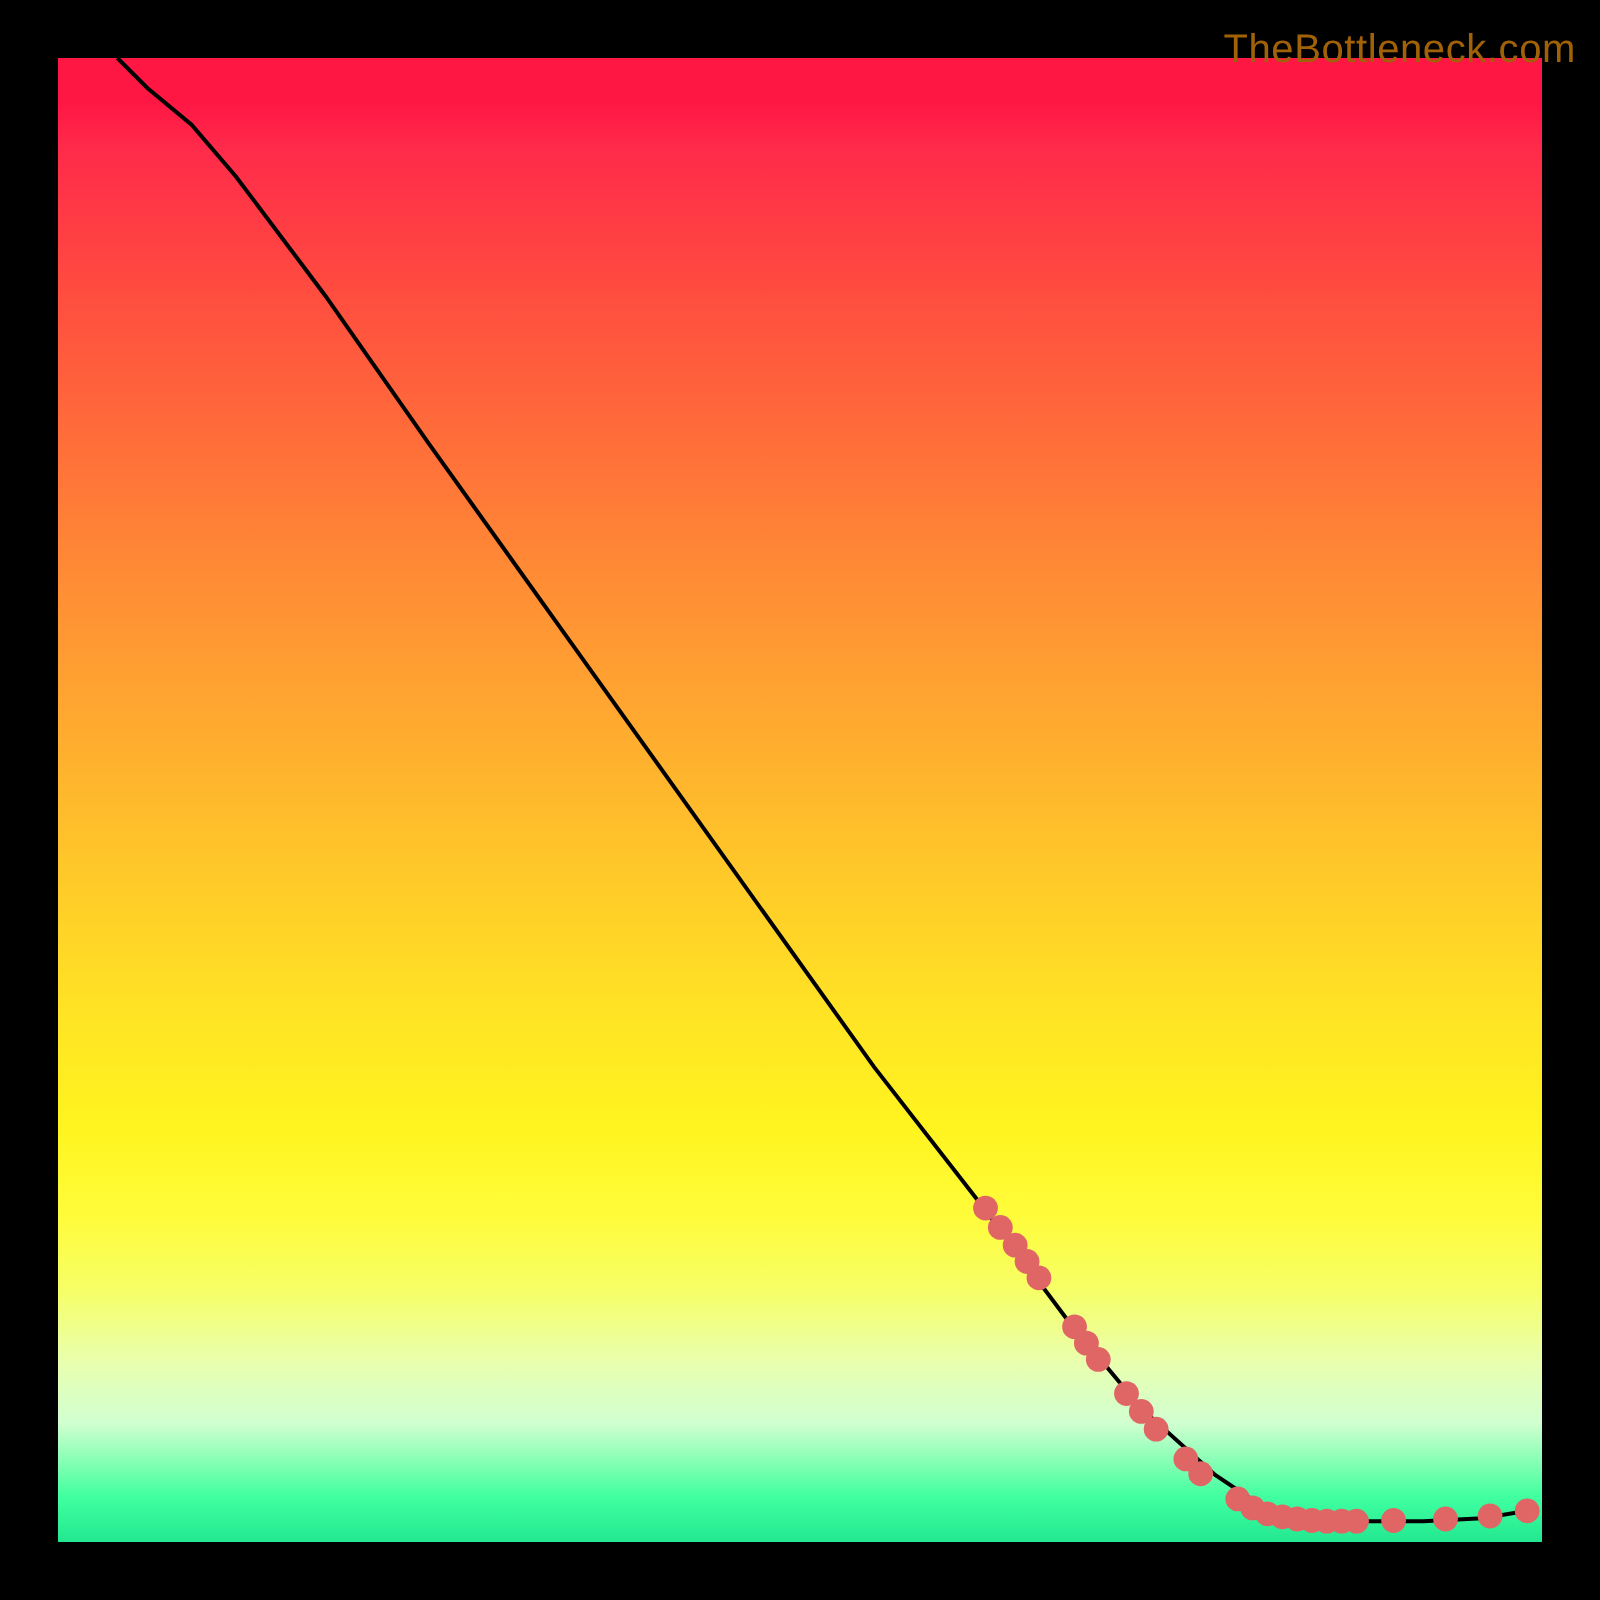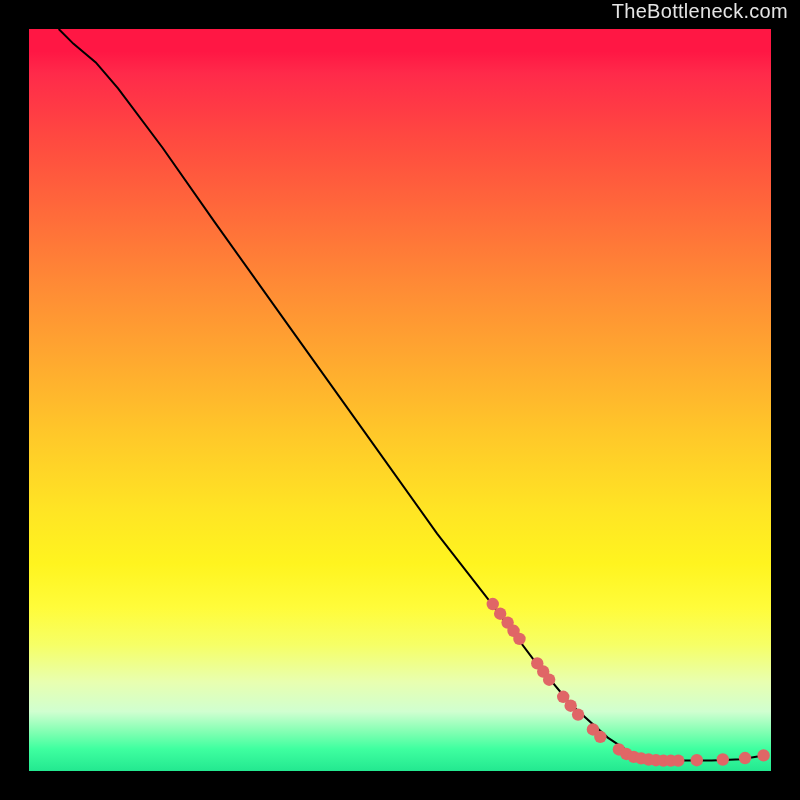--- a/index.html
+++ b/index.html
@@ -6,23 +6,23 @@
   body {
     width: 800px;
     height: 800px;
     background: #000;
     position: relative;
     font-family: Arial, sans-serif;
     overflow: hidden;
   }
   .watermark {
     position: absolute;
-    top: 0;
+    top: 14px;
     right: 12px;
-    color: #e5e5e5;
+    color: #a16207;
     font-size: 20px;
     font-weight: 500;
     z-index: 50;
     letter-spacing: 0.3px;
   }
   .plot-area {
     position: absolute;
     left: 29px;
     top: 29px;
     width: 742px;

